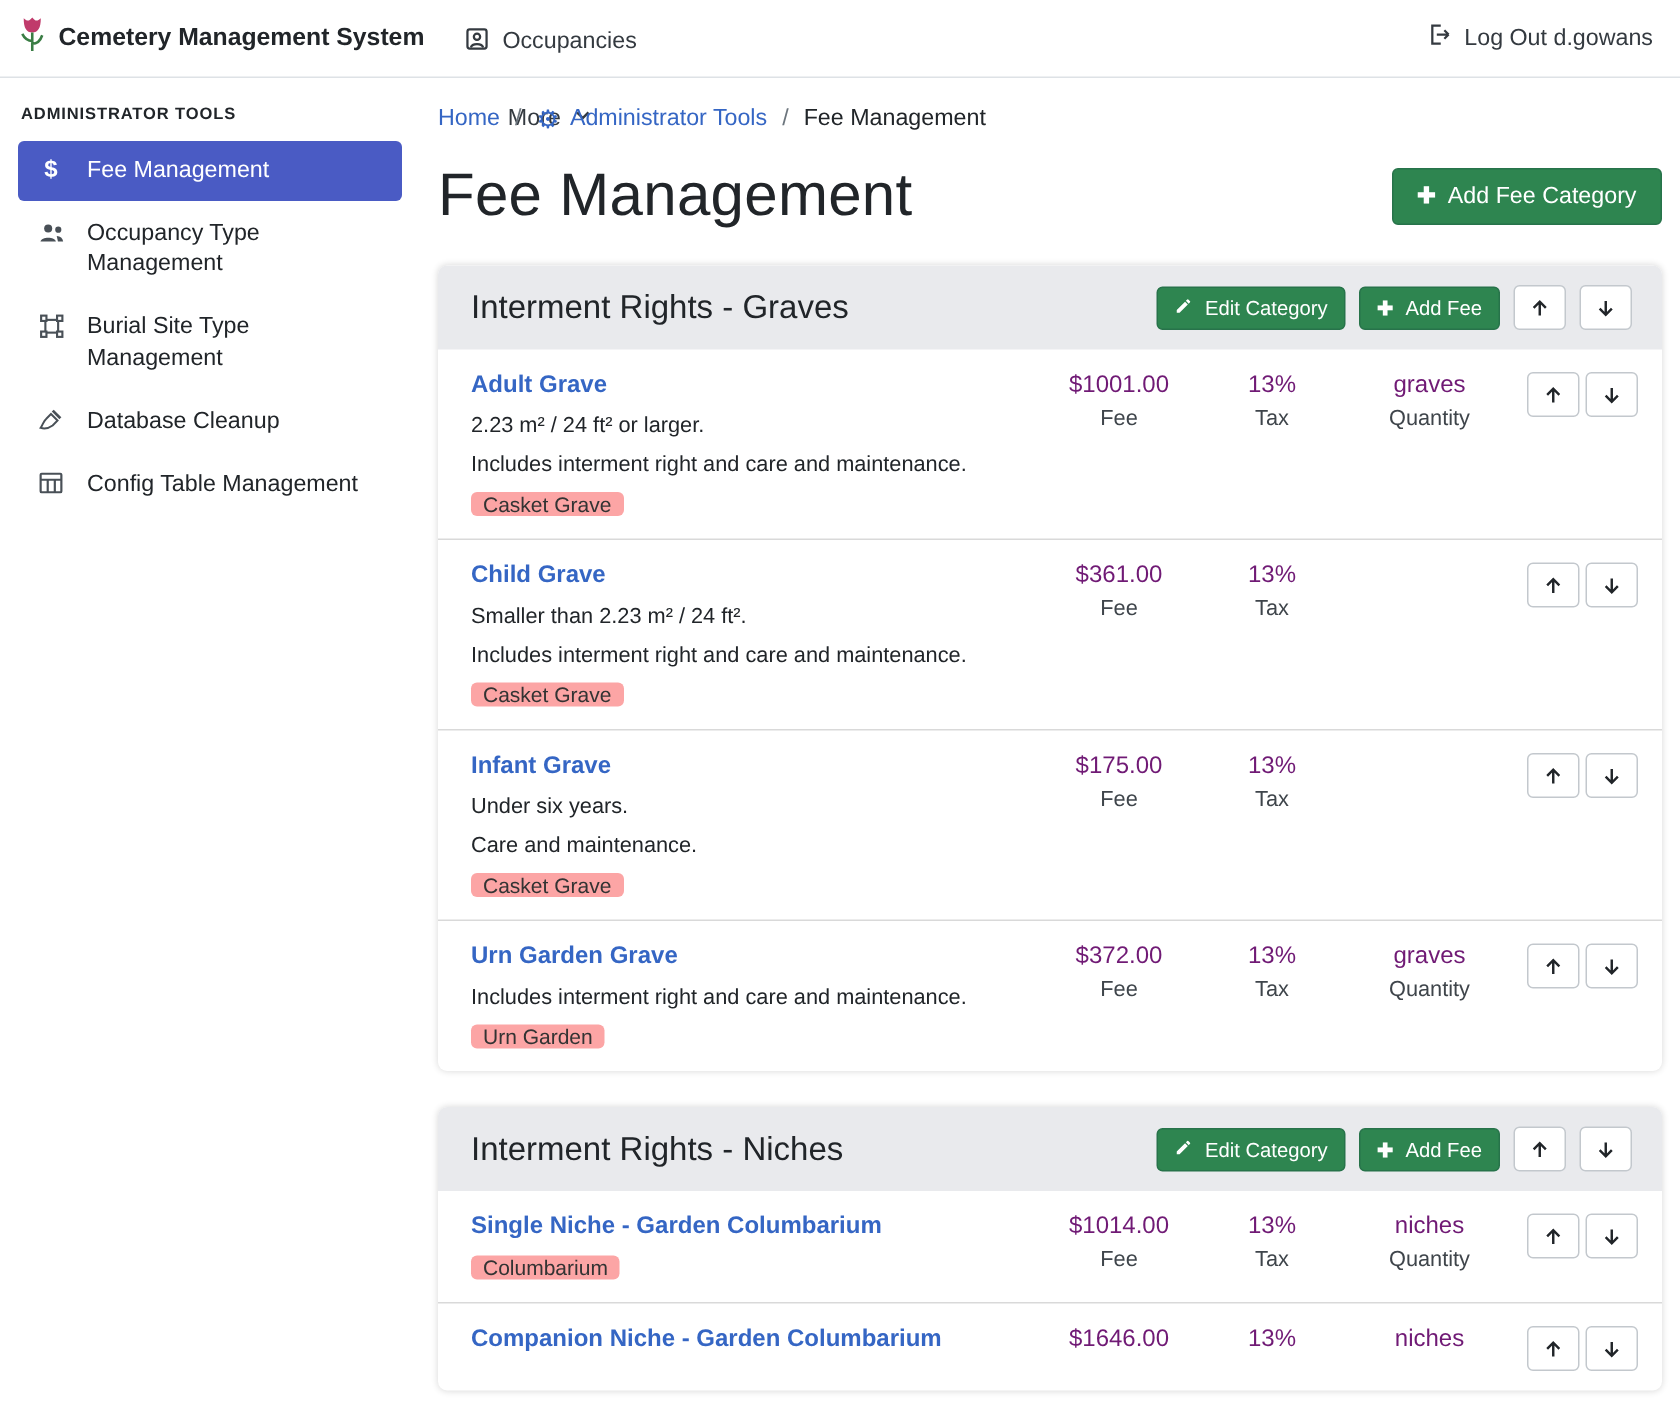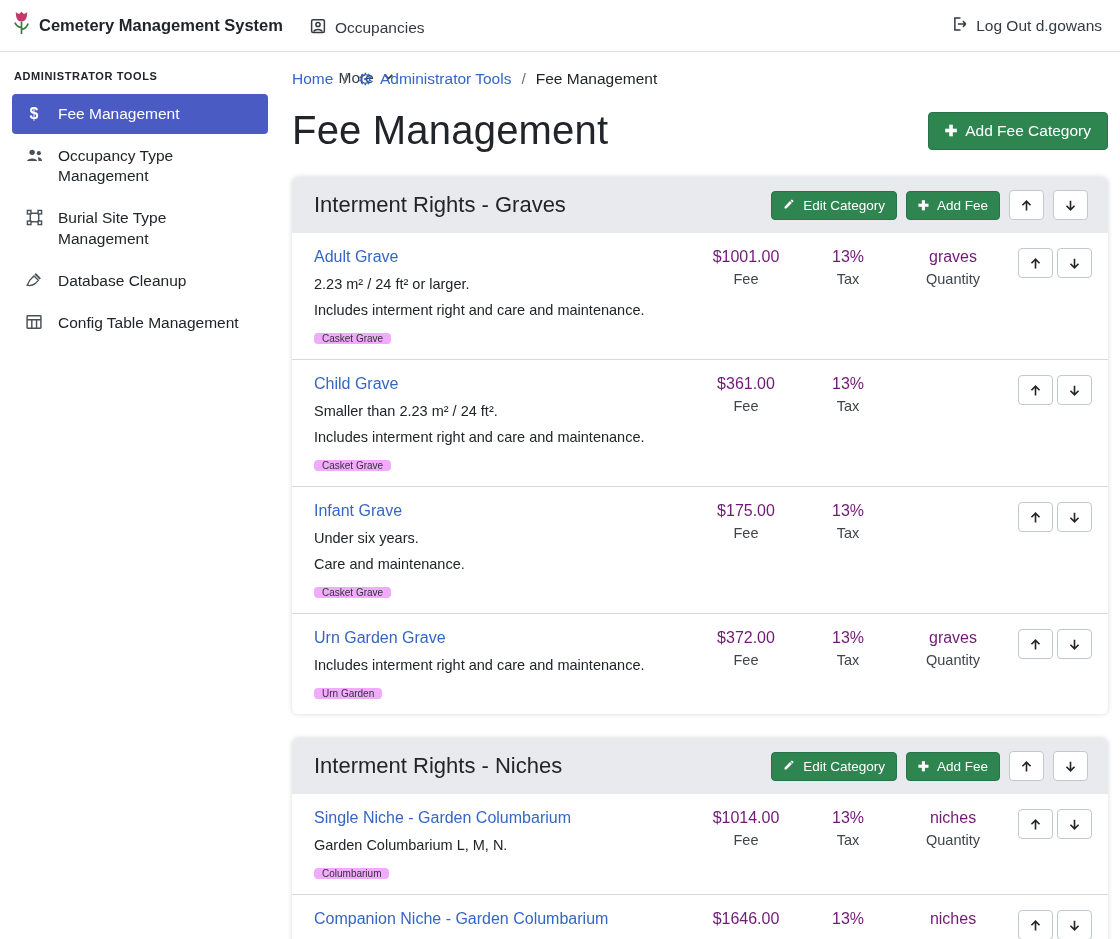--- a/index.html
+++ b/index.html
@@ -92,26 +92,26 @@
     color: #212529; cursor: pointer;
   }
   .arrow-btn svg { width: 13px; height: 13px; }
 
   .fee-row {
     display: flex; align-items: flex-start;
     padding: 15px 16px 13px 22px;
   }
   .fee-row + .fee-row { border-top: 1px solid #d9d9d9; }
   .fee-info { flex: 1; padding-right: 6px; }
-  .fee-name { font-size: 16px; font-weight: 400; color: #3566c4; }
+  .fee-name { font-size: 16px; font-weight: 700; color: #3566c4; }
   .fee-desc { margin-top: 10px; font-size: 14.5px; color: #212529; }
   .badge-wrap { margin-top: 10px; }
   .badge {
-    display: inline-block; background: #f0abfc; color: #333;
-    font-size: 10px; padding: 0 8px; border-radius: 4px;
+    display: inline-block; background: #fca5a5; color: #333;
+    font-size: 14px; padding: 0 8px; border-radius: 4px;
   }
   .fee-col { width: 104px; flex: 0 0 104px; text-align: center; }
   .fee-col.tax { width: 100px; flex-basis: 100px; }
   .fee-col.qty { width: 110px; flex-basis: 110px; }
   .col-val { font-size: 16px; color: #701a75; }
   .col-lbl { margin-top: 5px; font-size: 14.5px; color: #3f454b; }
   .row-arrows { width: 84px; flex: 0 0 84px; display: flex; gap: 4px; justify-content: flex-end; }
 </style>
 </head>
 <body>
@@ -429,21 +429,20 @@
             <svg viewBox="0 0 24 24" fill="none" stroke="currentColor" stroke-width="3">
                 <path d="M12 3v17M4.5 12.5L12 20l7.5-7.5"></path>
               </svg>
           </button>
         </div>
       </div>
 
       <div class="fee-row">
         <div class="fee-info">
           <a href="#" class="fee-name">Single Niche - Garden Columbarium</a>
-          <div class="fee-desc">Garden Columbarium L, M, N.</div>
           <div class="badge-wrap"><span class="badge">Columbarium</span></div>
         </div>
         <div class="fee-col">
           <div class="col-val">$1014.00</div>
           <div class="col-lbl">Fee</div>
         </div>
         <div class="fee-col tax">
           <div class="col-val">13%</div>
           <div class="col-lbl">Tax</div>
         </div>

